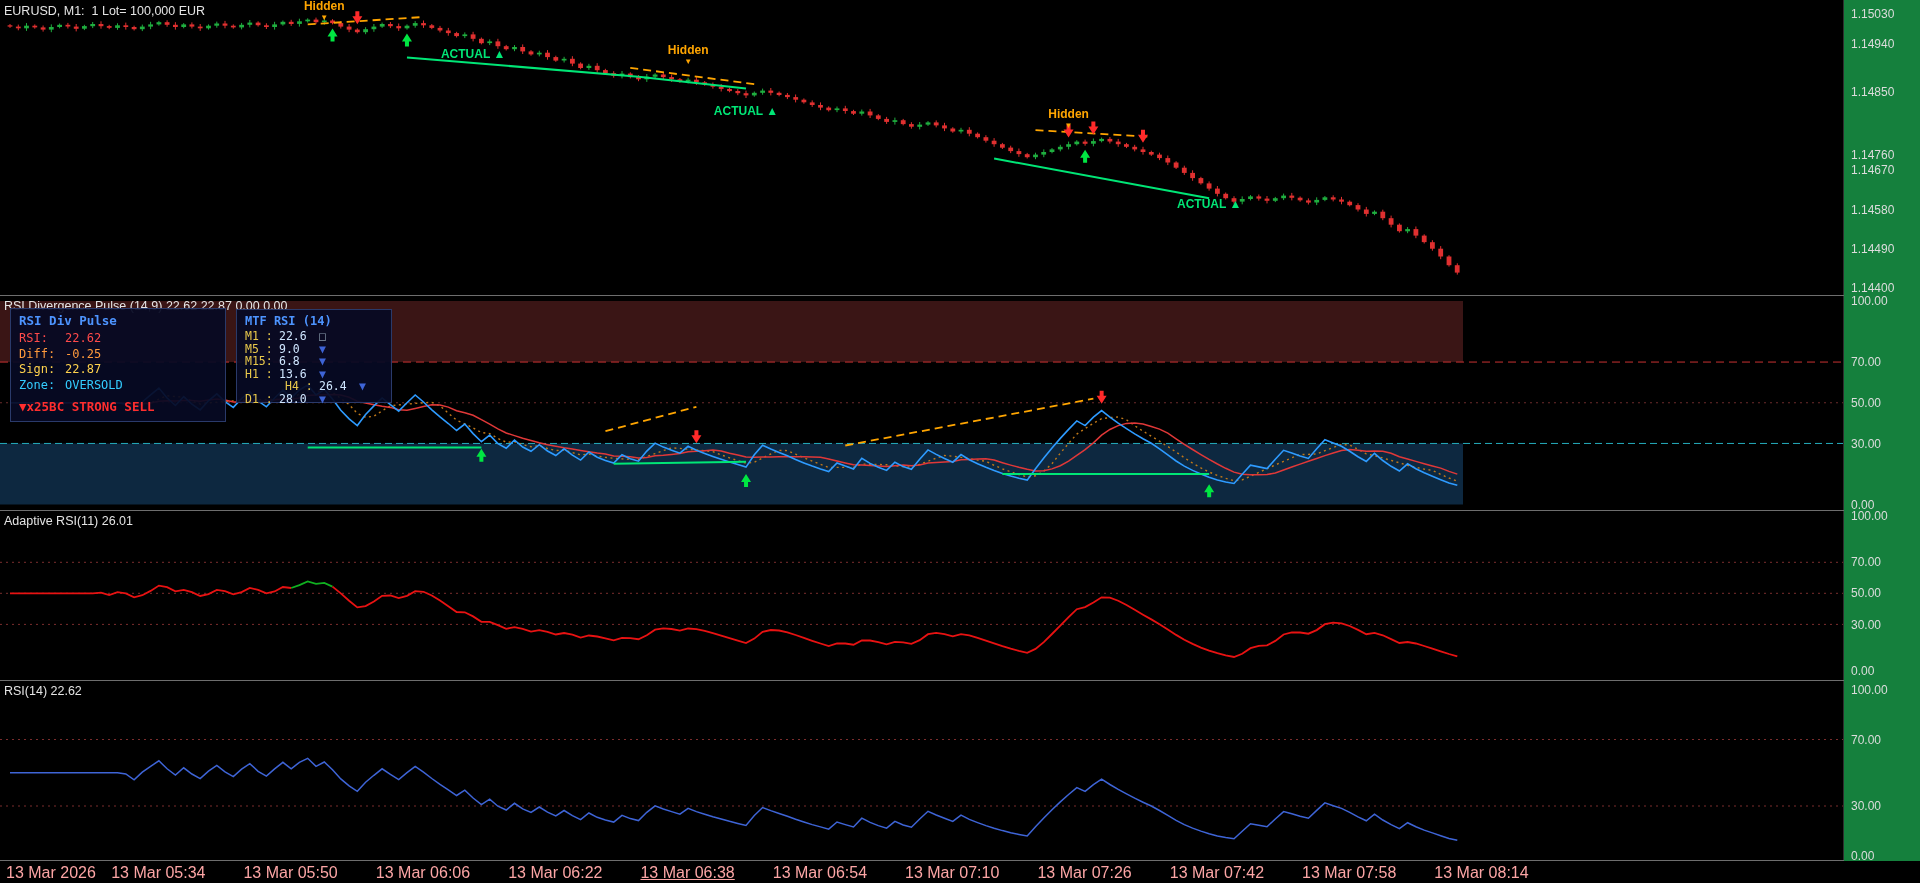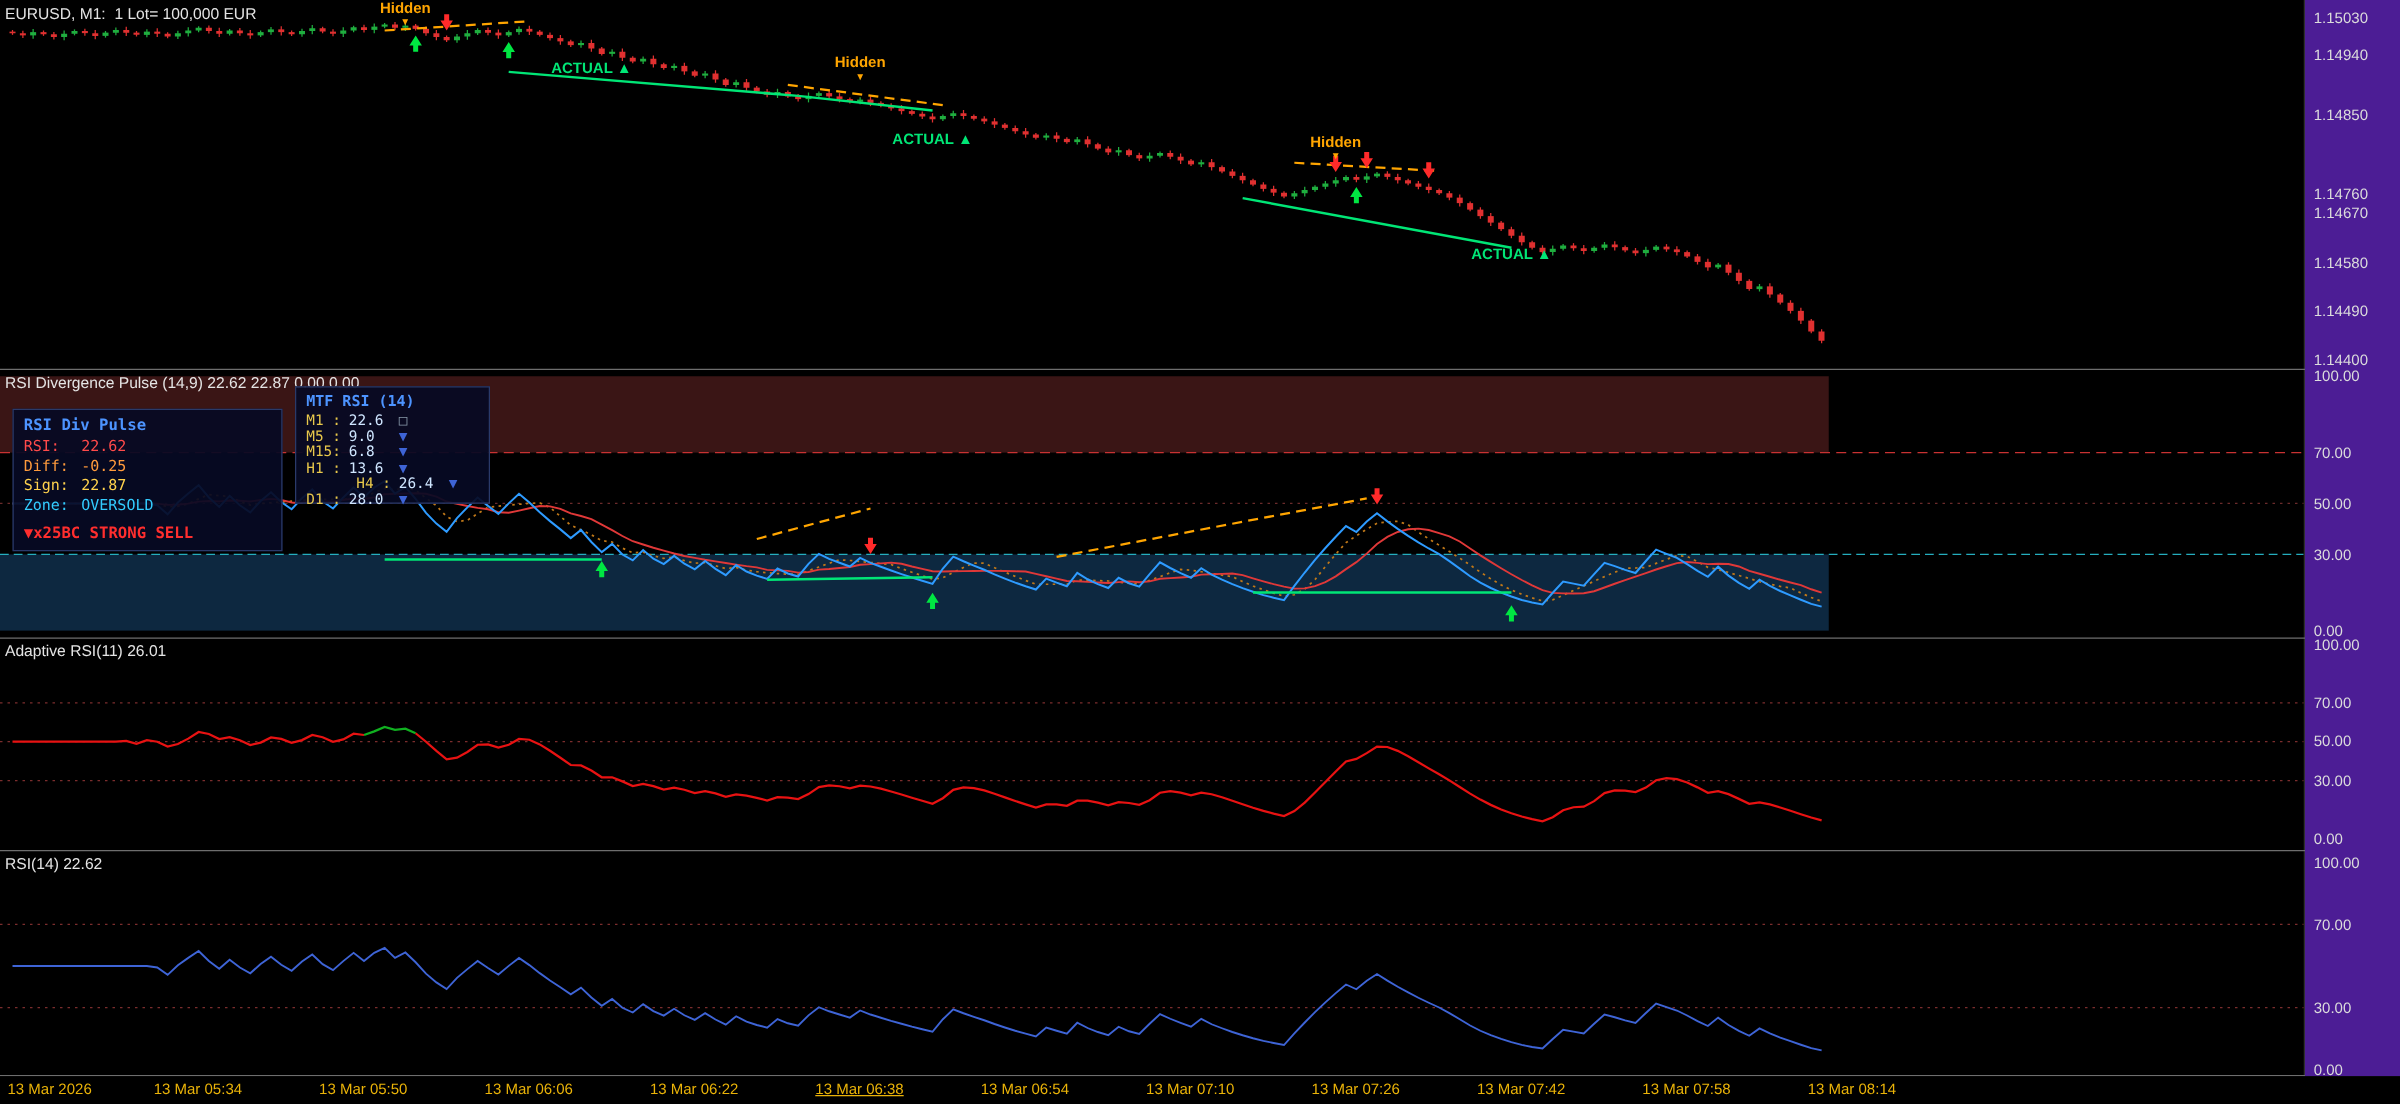--- a/index.html
+++ b/index.html
@@ -10,27 +10,27 @@
   #svg-p2{top:296px;}
   #svg-p3{top: 511px;}
   #svg-p4{top:681px;}
   .sep{position:absolute;left:0;width:1920px;height:1px;background:#6E6E6E;z-index:6;}
   #vline{position:absolute;left:1843px;top:0;width:1px;height:861px;background:#2F2F2F;z-index:5;}
   .panel-header{position:absolute;left:4px;color:#E4E4E4;font-size:12.5px;z-index:7;white-space:pre;}
   #h-main{top:4px;}
   #h-p2{top:299px;}
   #h-p3{top:514px;}
   #h-p4{top:684px;}
-  .scale-col{position:absolute;left:1844px;top:0;width:76px;height:861px;background:#4c1d95;z-index:6;}
+  .scale-col{position:absolute;left:1844px;top:0;width:76px;height:861px;background:#15803d;z-index:6;}
   .scale-label{position:absolute;left:7px;font-size:12px;color:#DCDCDC;white-space:nowrap;}
   .time-axis{position:absolute;left:0;top:861px;width:1920px;height:22px;background:#000;z-index:6;}
-  .time-label{position:absolute;top:3px;font-size:12px;color:#eab308;white-space:nowrap;}
+  .time-label{position:absolute;top:3px;font-size:16px;color:#fca5a5;white-space:nowrap;}
   .infobox{position:absolute;z-index:8;background:rgba(6,10,35,0.93);border:1px solid #2A3A6A;
            font-family:"DejaVu Sans Mono",monospace;padding:4px 8px;}
-  #box-pulse{left:10px;top:327px;width:198px;height:104px;}
+  #box-pulse{left:10px;top:308px;width:198px;height:104px;}
   #box-mtf{left:236px;top:309px;width:138px;height:84px;}
   .ib-title{font-weight:bold;font-size:12.5px;margin-bottom:3px;}
   .ibrow{line-height:15.5px;font-size:12px;white-space:pre;}
   .ibrow .lbl{display:inline-block;width:46px;}
   .signal{margin-top:6px;font-weight:bold;font-size:12.5px;white-space:pre;}
   #box-mtf .ib-title{font-size:12px;margin-bottom:2px;}
   #box-mtf .ibrow{line-height:12.6px;font-size:11.5px;}
   #box-mtf .lbl{display:inline-block;width:34px;}
   #box-mtf .val{display:inline-block;width:40px;}
 </style>

